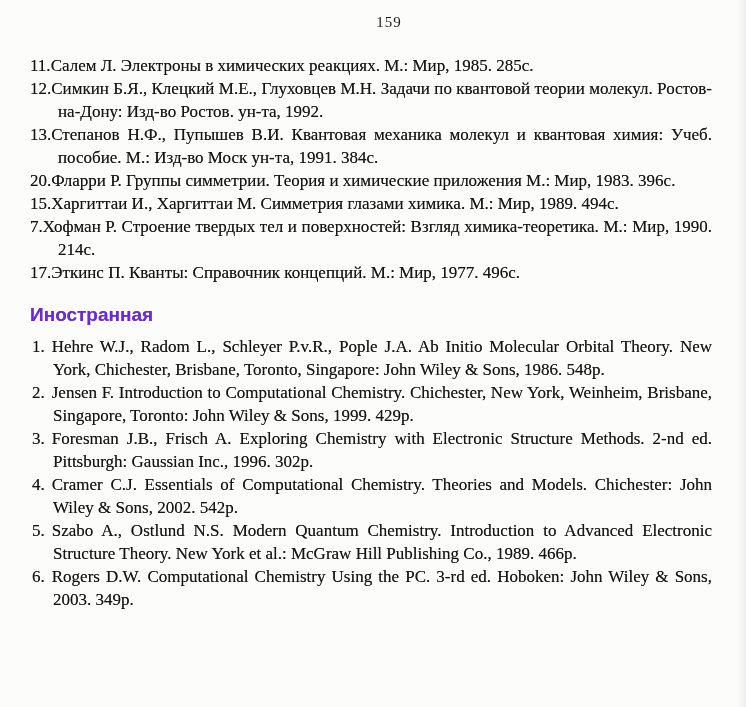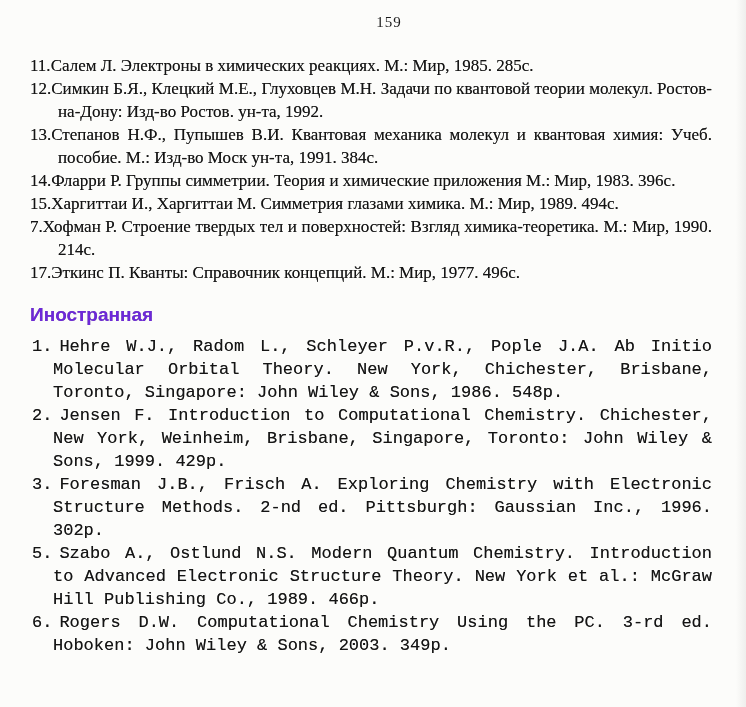--- a/index.html
+++ b/index.html
@@ -60,50 +60,50 @@
     font-family: "Liberation Sans", sans-serif;
     font-weight: 700;
     font-size: 19px;
     line-height: 22px;
     margin: 20px 0 9px 30px;
     color: #6d28d9;
     text-shadow: 0 0 0.3px rgba(0,0,0,0.4);
   }
   .refs-en {
     margin: 0 34px 0 32px;
-    font-family: Liberation Mono, monospace;
   }
   .refs-en li {
     padding-left: 21px;
     text-indent: -21px;
   }
   .refs-en .ref-num {
     margin-right: 7px;
   }
 </style>
 </head>
 <body>
 
 <div class="page">
   <div class="page-number">159</div>
 
   <ol class="refs refs-ru">
     <li><span class="ref-num">11.</span><span class="ref-text">Салем Л. Электроны в химических реакциях. М.: Мир, 1985. 285с.</span></li>
     <li><span class="ref-num">12.</span><span class="ref-text">Симкин Б.Я., Клецкий М.Е., Глуховцев М.Н. Задачи по квантовой теории молекул. Ростов-на-Дону: Изд-во Ростов. ун-та, 1992.</span></li>
     <li><span class="ref-num">13.</span><span class="ref-text">Степанов Н.Ф., Пупышев В.И. Квантовая механика молекул и квантовая химия: Учеб. пособие. М.: Изд-во Моск ун-та, 1991. 384с.</span></li>
-    <li><span class="ref-num">14.</span><span class="ref-text">Фларри Р. Группы симметрии. Теория и химические приложения М.: Мир, 1983. 396с.</span></li>
+    <li><span class="ref-num">20.</span><span class="ref-text">Фларри Р. Группы симметрии. Теория и химические приложения М.: Мир, 1983. 396с.</span></li>
     <li><span class="ref-num">15.</span><span class="ref-text">Харгиттаи И., Харгиттаи М. Симметрия глазами химика. М.: Мир, 1989. 494с.</span></li>
     <li><span class="ref-num">7.</span><span class="ref-text">Хофман Р. Строение твердых тел и поверхностей: Взгляд химика-теоретика. М.: Мир, 1990. 214с.</span></li>
     <li><span class="ref-num">17.</span><span class="ref-text">Эткинс П. Кванты: Справочник концепций. М.: Мир, 1977. 496с.</span></li>
   </ol>
 
   <div class="section-heading">Иностранная</div>
 
   <ol class="refs refs-en">
     <li><span class="ref-num">1.</span><span class="ref-text">Hehre W.J., Radom L., Schleyer P.v.R., Pople J.A. Ab Initio Molecular Orbital Theory. New York, Chichester, Brisbane, Toronto, Singapore: John Wiley &amp; Sons, 1986. 548p.</span></li>
     <li><span class="ref-num">2.</span><span class="ref-text">Jensen F. Introduction to Computational Chemistry. Chichester, New York, Weinheim, Brisbane, Singapore, Toronto: John Wiley &amp; Sons, 1999. 429p.</span></li>
     <li><span class="ref-num">3.</span><span class="ref-text">Foresman J.B., Frisch A. Exploring Chemistry with Electronic Structure Methods. 2-nd ed. Pittsburgh: Gaussian Inc., 1996. 302p.</span></li>
+    <li><span class="ref-num">4.</span><span class="ref-text">Cramer C.J. Essentials of Computational Chemistry. Theories and Models. Chichester: John Wiley &amp; Sons, 2002. 542p.</span></li>
     <li><span class="ref-num">5.</span><span class="ref-text">Szabo A., Ostlund N.S. Modern Quantum Chemistry. Introduction to Advanced Electronic Structure Theory. New York et al.: McGraw Hill Publishing Co., 1989. 466p.</span></li>
     <li><span class="ref-num">6.</span><span class="ref-text">Rogers D.W. Computational Chemistry Using the PC. 3-rd ed. Hoboken: John Wiley &amp; Sons, 2003. 349p.</span></li>
   </ol>
 
   <div class="scan-edge"></div>
 </div>
 
 </body></html>

